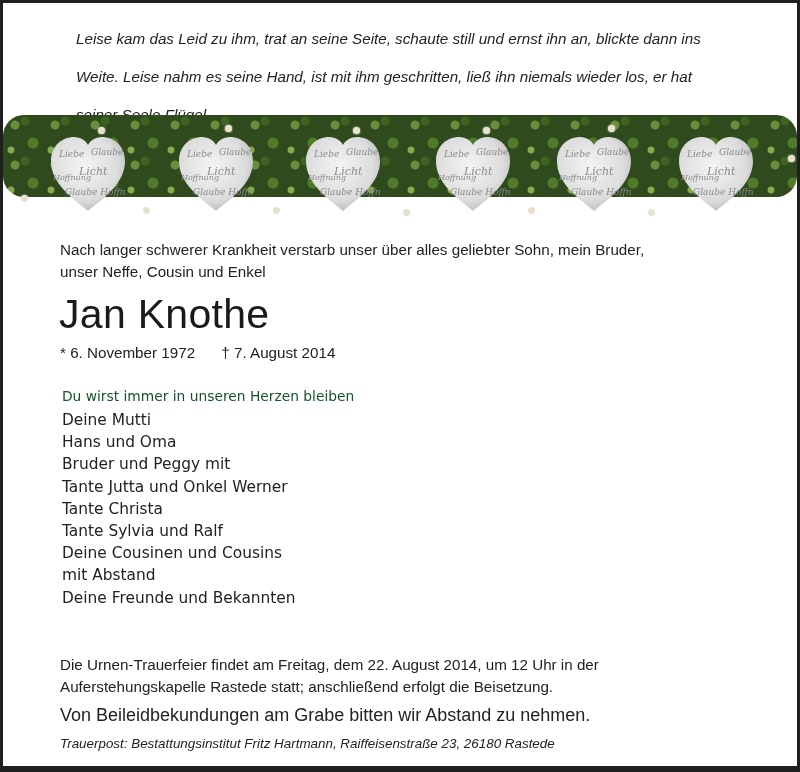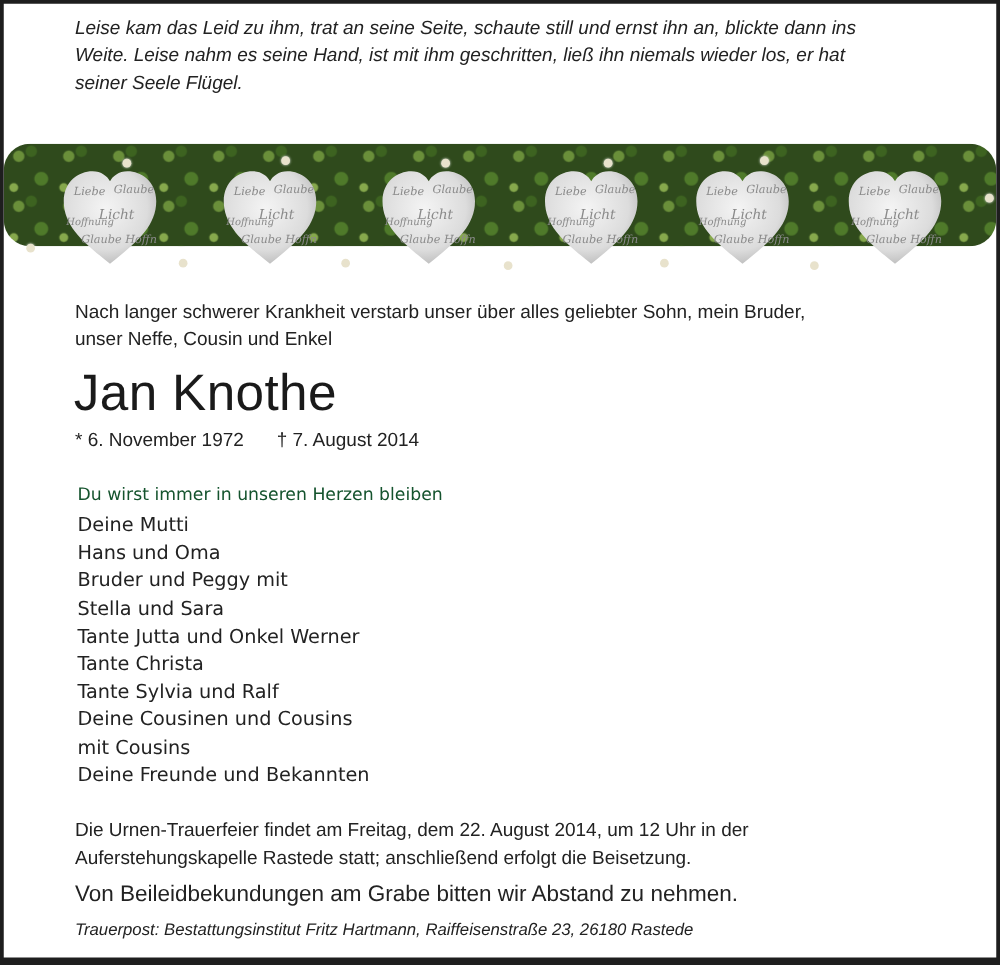--- a/index.html
+++ b/index.html
@@ -9,21 +9,21 @@
       color: #1a1a1a; overflow: hidden;
     }
     .page {
       position: absolute; left: 3px; top: 3px; width: 794px; height: 763px;
       background: #ffffff; overflow: hidden;
     }
     .poem {
       position: absolute; left: 57px; top: 9px; width: 690px;
       font-style: italic; font-size: 15.2px; line-height: 22px; color: #222;
     }
-    .poem p { margin: 0; }
+    .poem p { margin: 16px; }
     .banner {
       position: absolute; left: 0; top: 112px; width: 794px; height: 82px;
       background:
         radial-gradient(circle at 12px 10px, #6a8f3a 0 4px, transparent 5px),
         radial-gradient(circle at 30px 28px, #4f7a2a 0 5px, transparent 6px),
         radial-gradient(circle at 8px 35px, #86a84c 0 3px, transparent 4px),
         radial-gradient(circle at 22px 6px, #3d6320 0 4px, transparent 5px),
         #2f4a1c;
       background-size: 40px 40px, 40px 40px, 40px 40px, 40px 40px, auto;
       border-radius: 21px;
@@ -193,26 +193,25 @@
     <span>* 6. November 1972</span>
     <span class="death">† 7. August 2014</span>
   </div>
 
   <div class="remember">Du wirst immer in unseren Herzen bleiben</div>
 
   <ul class="mourners">
     <li>Deine Mutti</li>
     <li>Hans und Oma</li>
     <li>Bruder und Peggy mit</li>
-    <li>Stella und Sara</li>
     <li>Tante Jutta und Onkel Werner</li>
     <li>Tante Christa</li>
     <li>Tante Sylvia und Ralf</li>
     <li>Deine Cousinen und Cousins</li>
-    <li>mit Cousins</li>
+    <li>mit Abstand</li>
     <li>Deine Freunde und Bekannten</li>
   </ul>
 
   <div class="ceremony">
     <p>Die Urnen-Trauerfeier findet am Freitag, dem 22. August 2014,  um 12 Uhr in der</p>
     <p>Auferstehungskapelle Rastede statt; anschließend erfolgt die Beisetzung.</p>
   </div>
 
   <div class="condolence">Von Beileidbekundungen am Grabe bitten wir Abstand zu nehmen.</div>
 

